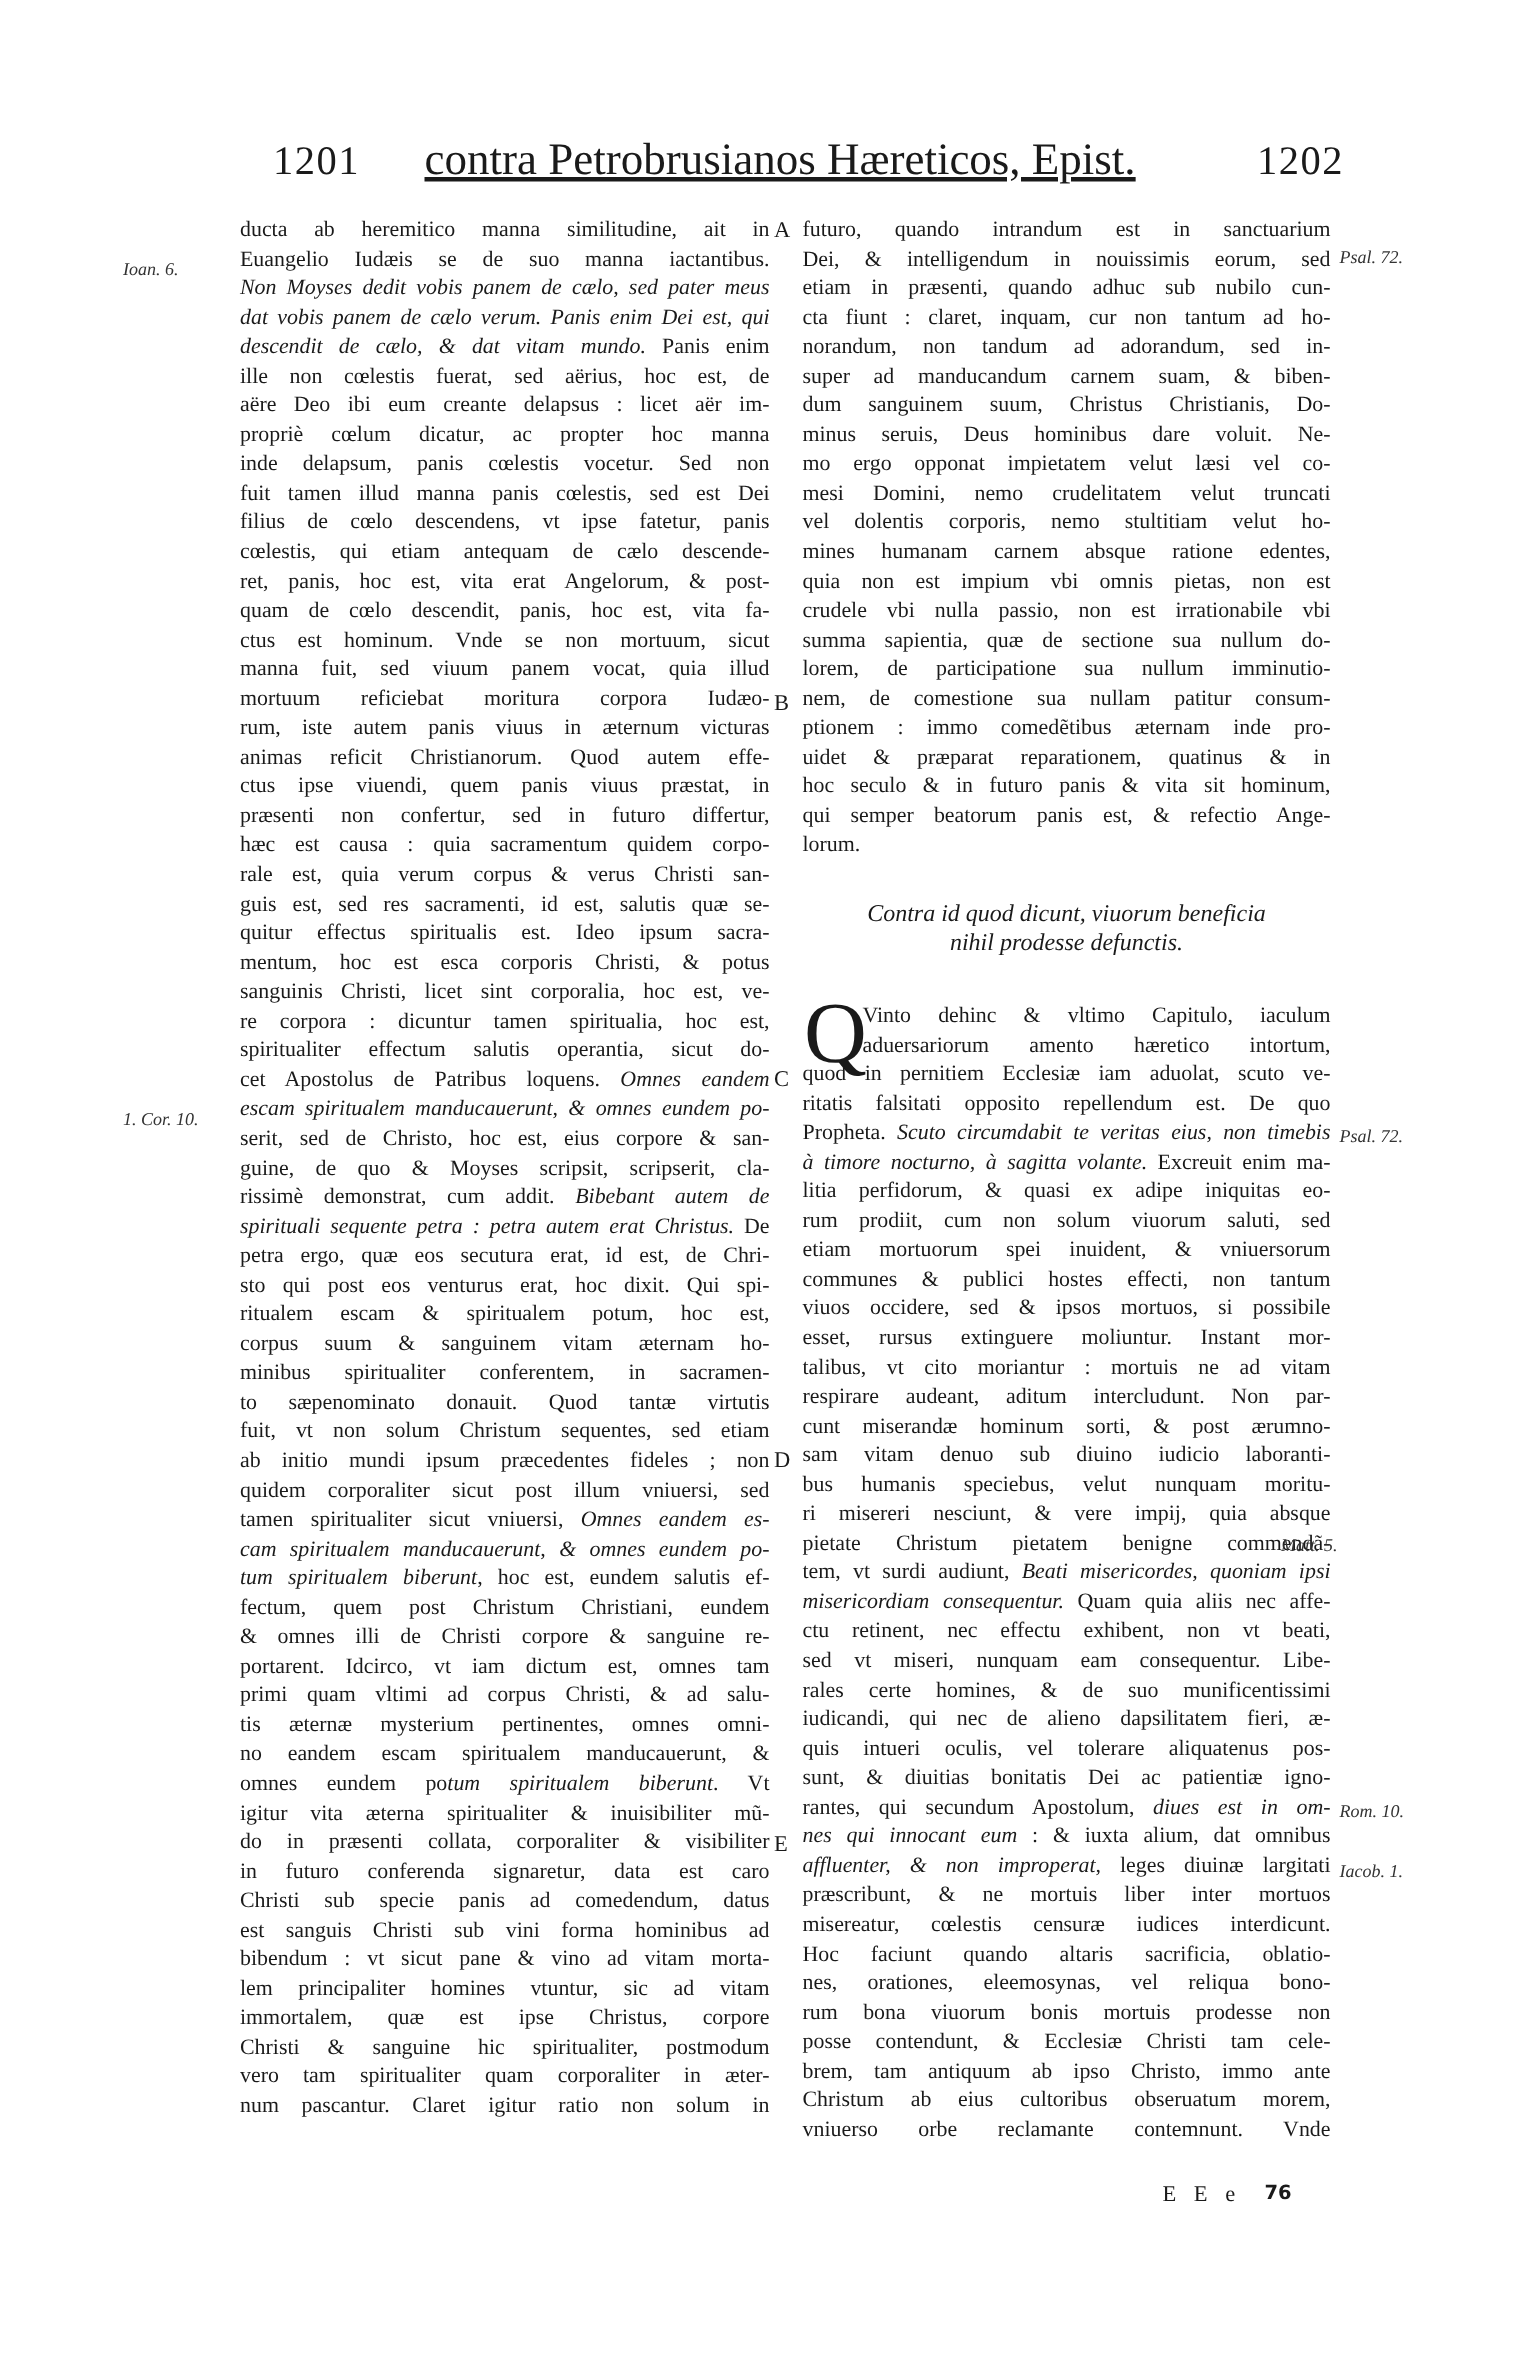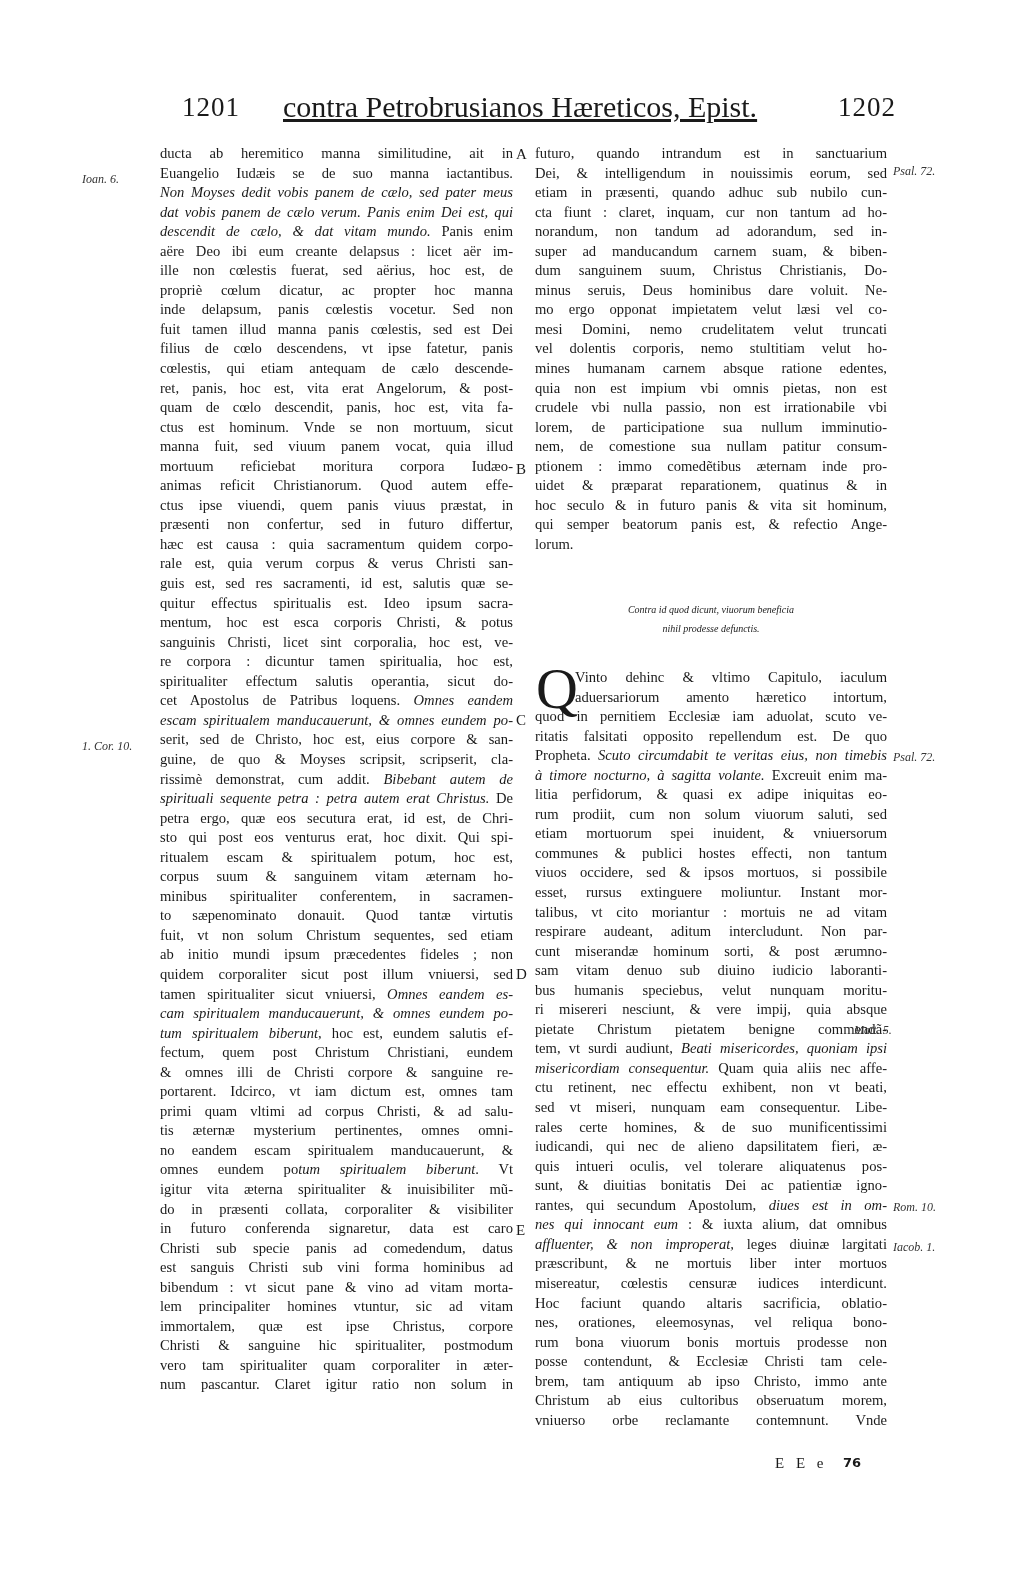--- a/index.html
+++ b/index.html
@@ -12,53 +12,54 @@
   .running-title { position: absolute; top: -2px; left: 283px; font-size: 30px; text-decoration: underline; }
   .col { position: absolute; font-size: 14.6px; line-height: 19.55px; text-align: justify; }
   .col .ln { display: block; white-space: nowrap; text-align-last: justify; text-align: justify; height: 19.55px; }
   .col .ln.last { text-align-last: left; }
   .col-left { left: 160px; top: 144px; width: 353px; }
   .col-right { left: 535px; top: 144px; width: 352px; }
   .it { font-style: italic; }
   .margin-note { position: absolute; font-size: 12px; font-style: italic; color: #333; }
   .sec-letter { position: absolute; font-size: 15px; color: #1a1a1a; }
   .section-title { position: absolute; left: 535px; width: 352px; top: 600px; text-align: center;
-                   font-style: italic; font-size: 10px; line-height: 19px; }
+                   font-style: italic; font-size: 16px; line-height: 19px; }
   .dropcap { position: absolute; left: 536px; top: 660px; font-size: 58px; line-height: 58px; }
   .footer { position: absolute; top: 1455px; }
   .sig { left: 775px; font-size: 15px; letter-spacing: 4px; }
   .leaf { left: 843px; font-size: 13px; font-weight: bold; font-family: "DejaVu Sans", sans-serif; }
 </style>
 </head>
 <body>
 
 <div class="header">
   <span class="pnum left">1201</span>
   <span class="running-title">contra Petrobrusianos Hæreticos, Epist.</span>
   <span class="pnum right">1202</span>
 </div>
 
 <div id="left-col" class="col col-left">
     <span class="ln">ducta ab heremitico manna similitudine, ait in</span>
     <span class="ln">Euangelio Iudæis se de suo manna iactantibus.</span>
     <span class="ln"><span class="it">Non Moyses dedit vobis panem de cælo, sed pater meus</span></span>
     <span class="ln"><span class="it">dat vobis panem de cælo verum. Panis enim Dei est, qui</span></span>
     <span class="ln"><span class="it">descendit de cælo, &amp; dat vitam mundo.</span> Panis enim</span>
+    <span class="ln">ille non cœlestis fuerat, sed aërius, hoc est, de</span>
     <span class="ln">aëre Deo ibi eum creante delapsus : licet aër im-</span>
-    <span class="ln">ille non cœlestis fuerat, sed aërius, hoc est, de</span>
     <span class="ln">propriè cœlum dicatur, ac propter hoc manna</span>
     <span class="ln">inde delapsum, panis cœlestis vocetur. Sed non</span>
     <span class="ln">fuit tamen illud manna panis cœlestis, sed est Dei</span>
     <span class="ln">filius de cœlo descendens, vt ipse fatetur, panis</span>
     <span class="ln">cœlestis, qui etiam antequam de cælo descende-</span>
     <span class="ln">ret, panis, hoc est, vita erat Angelorum, &amp; post-</span>
     <span class="ln">quam de cœlo descendit, panis, hoc est, vita fa-</span>
     <span class="ln">ctus est hominum. Vnde se non mortuum, sicut</span>
     <span class="ln">manna fuit, sed viuum panem vocat, quia illud</span>
     <span class="ln">mortuum reficiebat moritura corpora Iudæo-</span>
+    <span class="ln">rum, iste autem panis viuus in æternum victuras</span>
     <span class="ln">animas reficit Christianorum. Quod autem effe-</span>
     <span class="ln">ctus ipse viuendi, quem panis viuus præstat, in</span>
     <span class="ln">præsenti non confertur, sed in futuro differtur,</span>
     <span class="ln">hæc est causa : quia sacramentum quidem corpo-</span>
     <span class="ln">rale est, quia verum corpus &amp; verus Christi san-</span>
     <span class="ln">guis est, sed res sacramenti, id est, salutis quæ se-</span>
     <span class="ln">quitur effectus spiritualis est. Ideo ipsum sacra-</span>
     <span class="ln">mentum, hoc est esca corporis Christi, &amp; potus</span>
     <span class="ln">sanguinis Christi, licet sint corporalia, hoc est, ve-</span>
     <span class="ln">re corpora : dicuntur tamen spiritualia, hoc est,</span>
@@ -108,20 +109,21 @@
     <span class="ln">norandum, non tandum ad adorandum, sed in-</span>
     <span class="ln">super ad manducandum carnem suam, &amp; biben-</span>
     <span class="ln">dum sanguinem suum, Christus Christianis, Do-</span>
     <span class="ln">minus seruis, Deus hominibus dare voluit. Ne-</span>
     <span class="ln">mo ergo opponat impietatem velut læsi vel co-</span>
     <span class="ln">mesi Domini, nemo crudelitatem velut truncati</span>
     <span class="ln">vel dolentis corporis, nemo stultitiam velut ho-</span>
     <span class="ln">mines humanam carnem absque ratione edentes,</span>
     <span class="ln">quia non est impium vbi omnis pietas, non est</span>
     <span class="ln">crudele vbi nulla passio, non est irrationabile vbi</span>
+    <span class="ln">summa sapientia, quæ de sectione sua nullum do-</span>
     <span class="ln">lorem, de participatione sua nullum imminutio-</span>
     <span class="ln">nem, de comestione sua nullam patitur consum-</span>
     <span class="ln">ptionem : immo comedẽtibus æternam inde pro-</span>
     <span class="ln">uidet &amp; præparat reparationem, quatinus &amp; in</span>
     <span class="ln">hoc seculo &amp; in futuro panis &amp; vita sit hominum,</span>
     <span class="ln">qui semper beatorum panis est, &amp; refectio Ange-</span>
     <span class="ln last">lorum.</span>
   </div>
 
 <div class="section-title">

